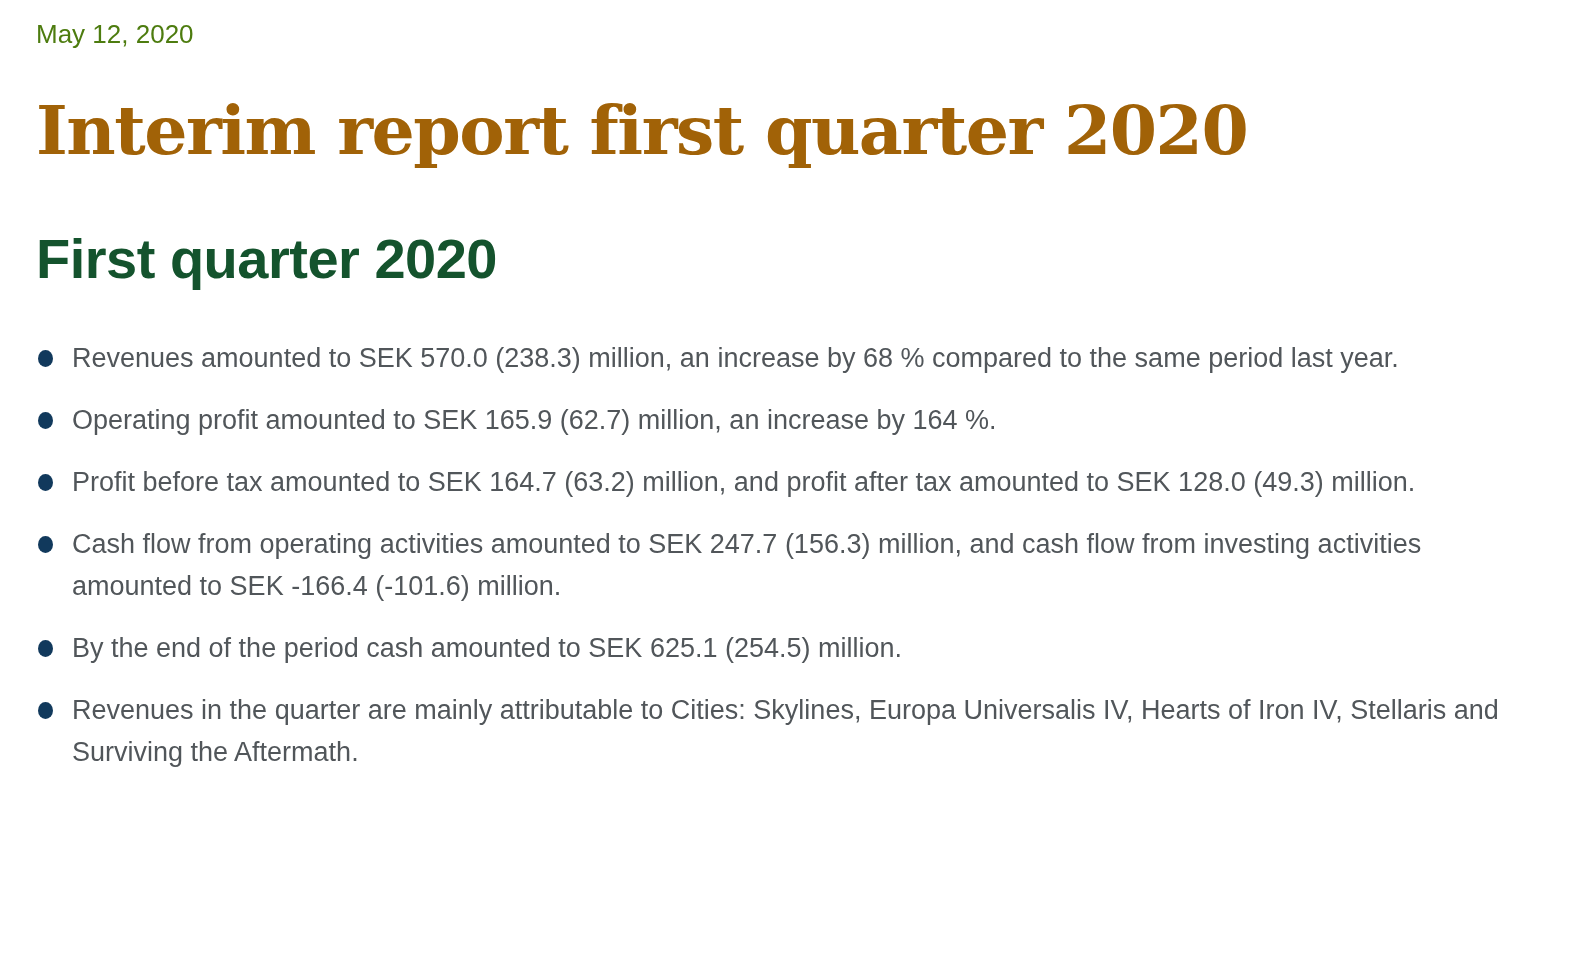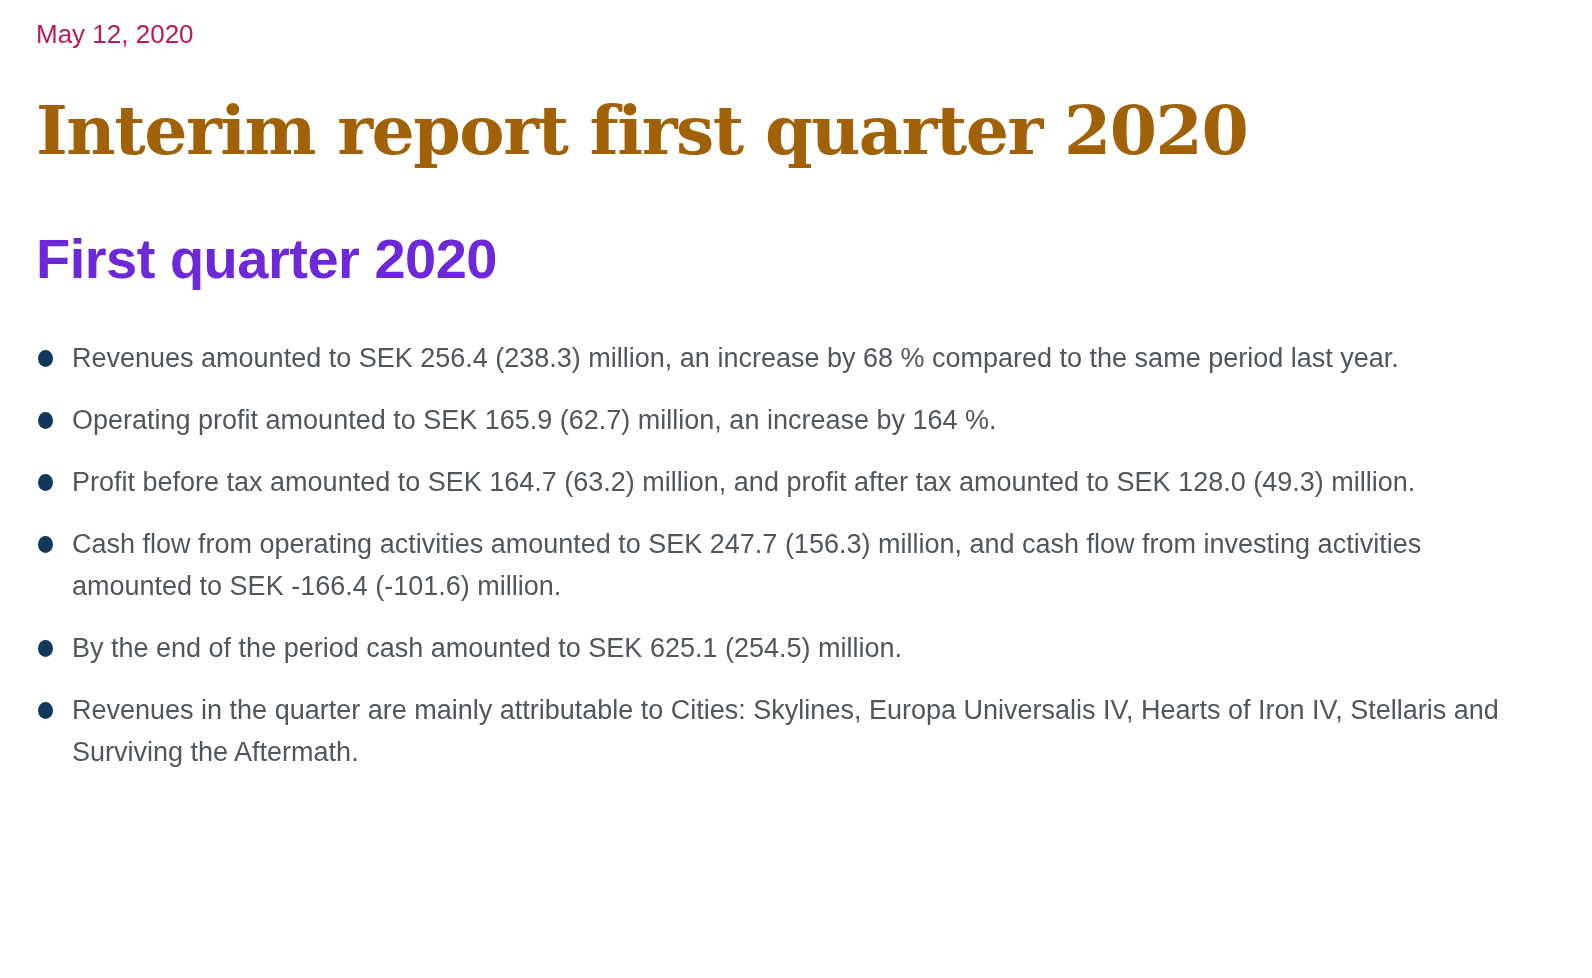--- a/index.html
+++ b/index.html
@@ -13,39 +13,39 @@
       width: 1592px;
       height: 978px;
       background: #ffffff;
       padding: 18px 40px 0 36px;
       overflow: hidden;
     }
     .publish-date {
       margin: 0;
       font-size: 26px;
       line-height: 1.25;
-      color: #be185d;
+      color: #4d7c0f;
       font-weight: 400;
     }
     .report-title {
       margin: 40px 0 0 0;
       font-family: "DejaVu Serif", serif;
       font-weight: 700;
       font-size: 68px;
       line-height: 1.15;
       letter-spacing: -1.5px;
       color: #a16207;
     }
     .section-heading {
       margin: 58px 0 3px 0;
       font-size: 56px;
       line-height: 1.15;
       font-weight: 700;
       letter-spacing: -0.5px;
-      color: #6d28d9;
+      color: #14532d;
     }
     .highlight-list {
       list-style: none;
       margin: 46px 0 0 0;
       padding: 0;
       max-width: 1492px;
     }
     .highlight-item {
       position: relative;
       padding-left: 36px;
@@ -72,21 +72,21 @@
 
   <p class="publish-date">May 12, 2020</p>
 
   <h1 class="report-title">Interim report first quarter 2020</h1>
 
   <h2 class="section-heading">First quarter 2020</h2>
 
   <ul class="highlight-list">
     <li class="highlight-item">
       <span class="bullet-dot"></span>
-      <span>Revenues amounted to SEK 256.4 (238.3) million, an increase by 68 % compared to the same period last year.</span>
+      <span>Revenues amounted to SEK 570.0 (238.3) million, an increase by 68 % compared to the same period last year.</span>
     </li>
     <li class="highlight-item">
       <span class="bullet-dot"></span>
       <span>Operating profit amounted to SEK 165.9 (62.7) million, an increase by 164 %.</span>
     </li>
     <li class="highlight-item">
       <span class="bullet-dot"></span>
       <span>Profit before tax amounted to SEK 164.7 (63.2) million, and profit after tax amounted to SEK 128.0 (49.3) million.</span>
     </li>
     <li class="highlight-item">

